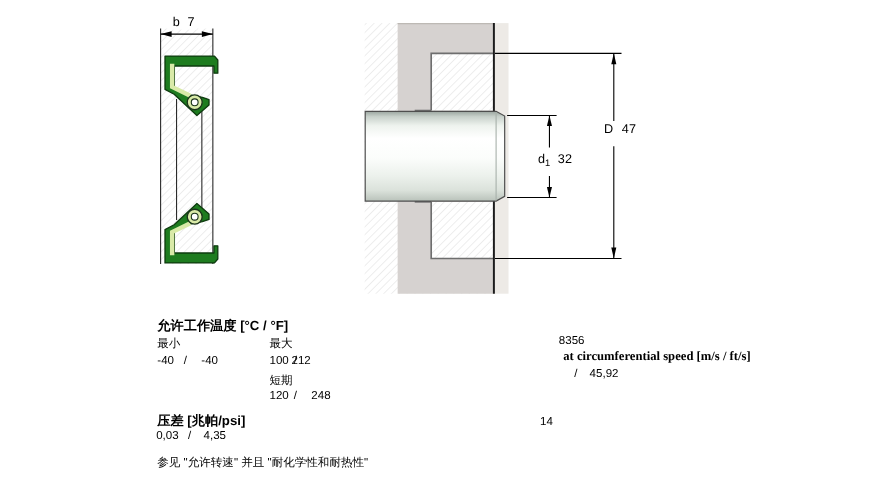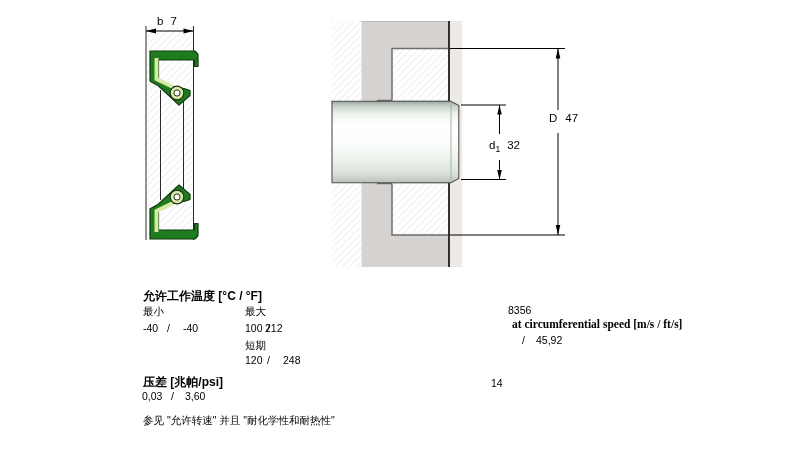--- a/index.html
+++ b/index.html
@@ -127,21 +127,21 @@
 
   <div class="abs cjk" style="left:245px;top:339px;">短期</div>
 
   <div class="abs val" style="left:245px;top:354px;">120</div>
   <div class="abs val" style="left:267px;top:354px;">/</div>
   <div class="abs val" style="left:283px;top:354px;">248</div>
 
   <div class="abs cjk-title" style="left:143px;top:374px;">压差 [兆帕/psi]</div>
   <div class="abs val" style="left:142px;top:390px;">0,03</div>
   <div class="abs val" style="left:171px;top:390px;">/</div>
-  <div class="abs val" style="left:185px;top:390px;">3,60</div>
+  <div class="abs val" style="left:185px;top:390px;">4,35</div>
 
   <div class="abs cjk" style="left:143px;top:414px;">参见 "允许转速" 并且 "耐化学性和耐热性"</div>
 
   <div class="abs val" style="left:508px;top:304px;">8356</div>
   <div class="abs serif-b" style="left:512px;top:318px;">at circumferential speed [m/s / ft/s]</div>
   <div class="abs val" style="left:491px;top:334px;margin-top:43px;">14</div>
   <div class="abs val" style="left:522px;top:334px;">/</div>
   <div class="abs val" style="left:536px;top:334px;">45,92</div>
 
 </div>

